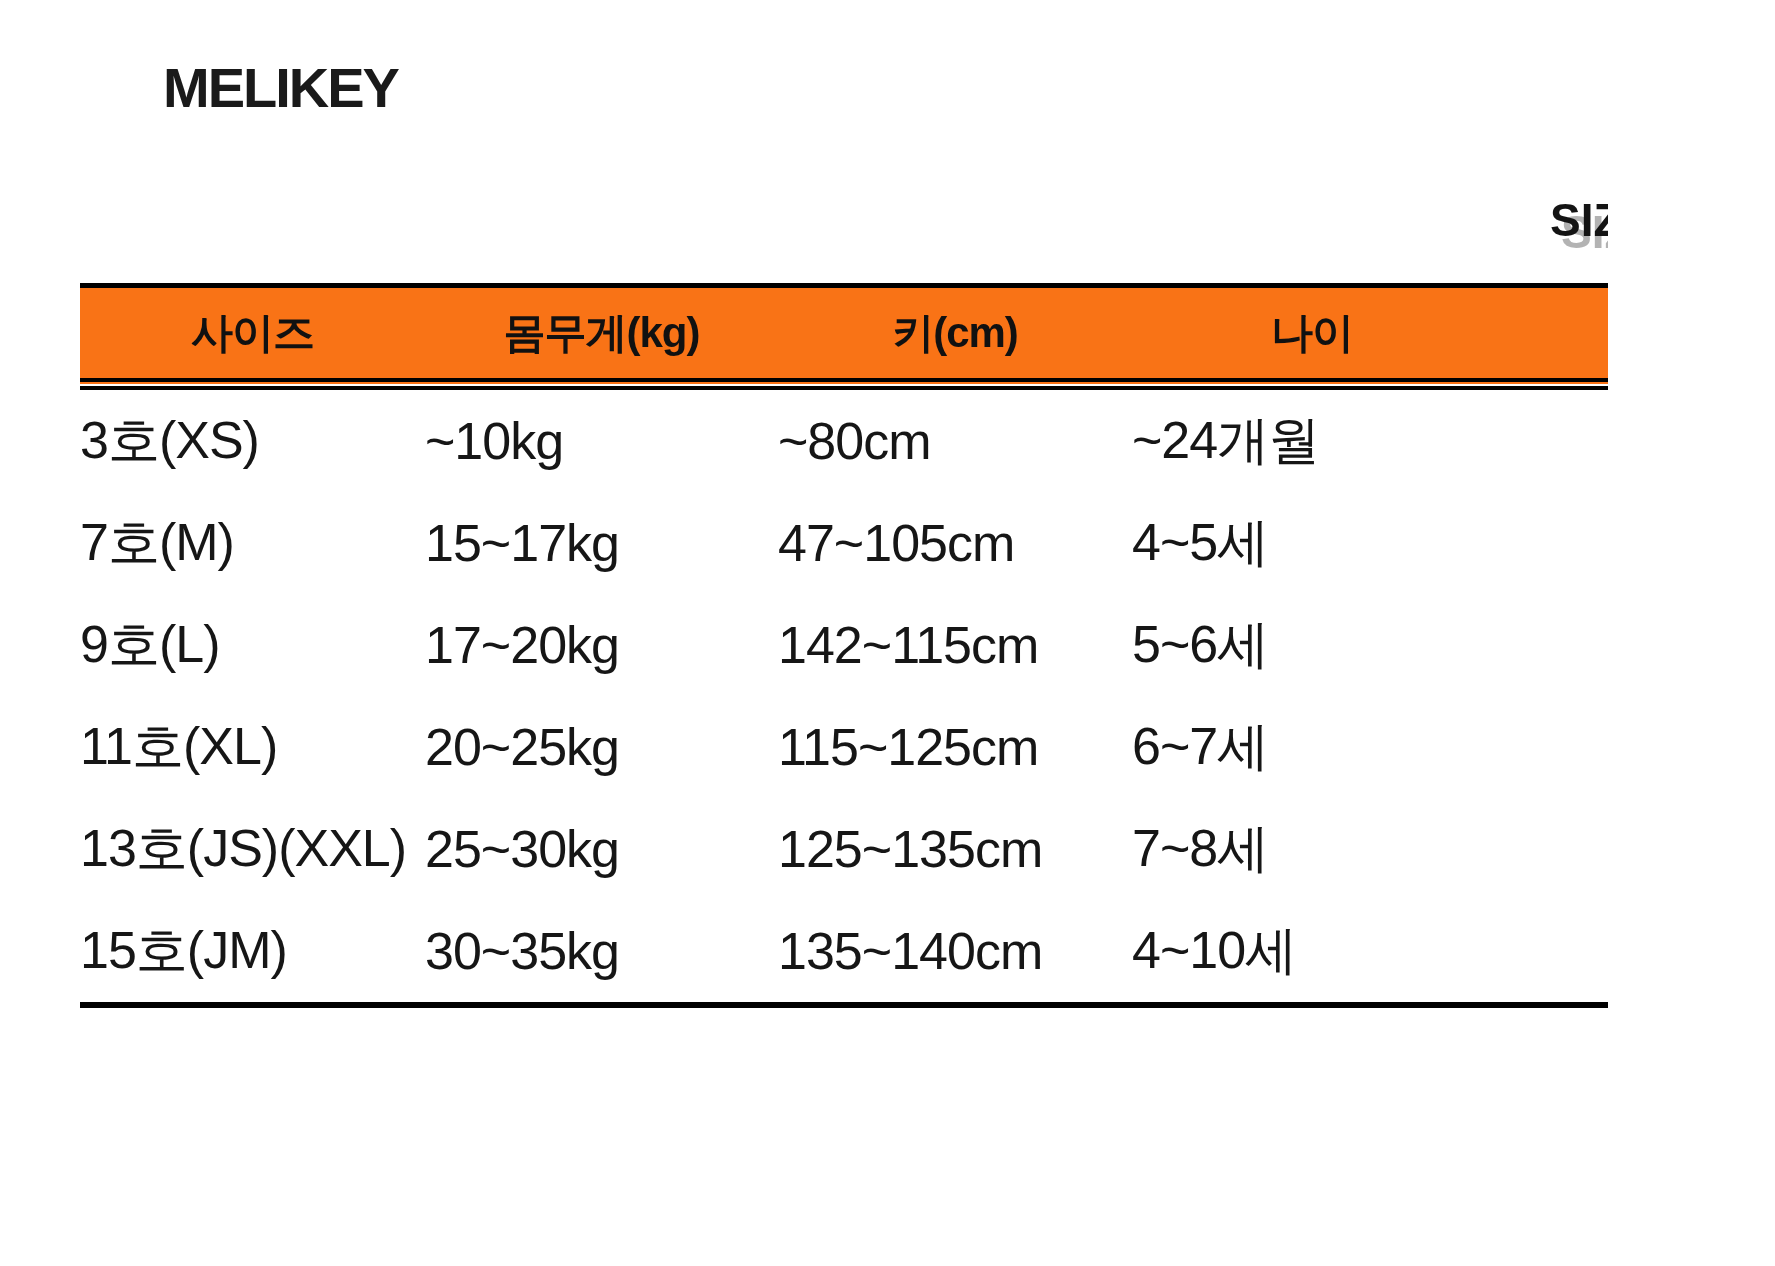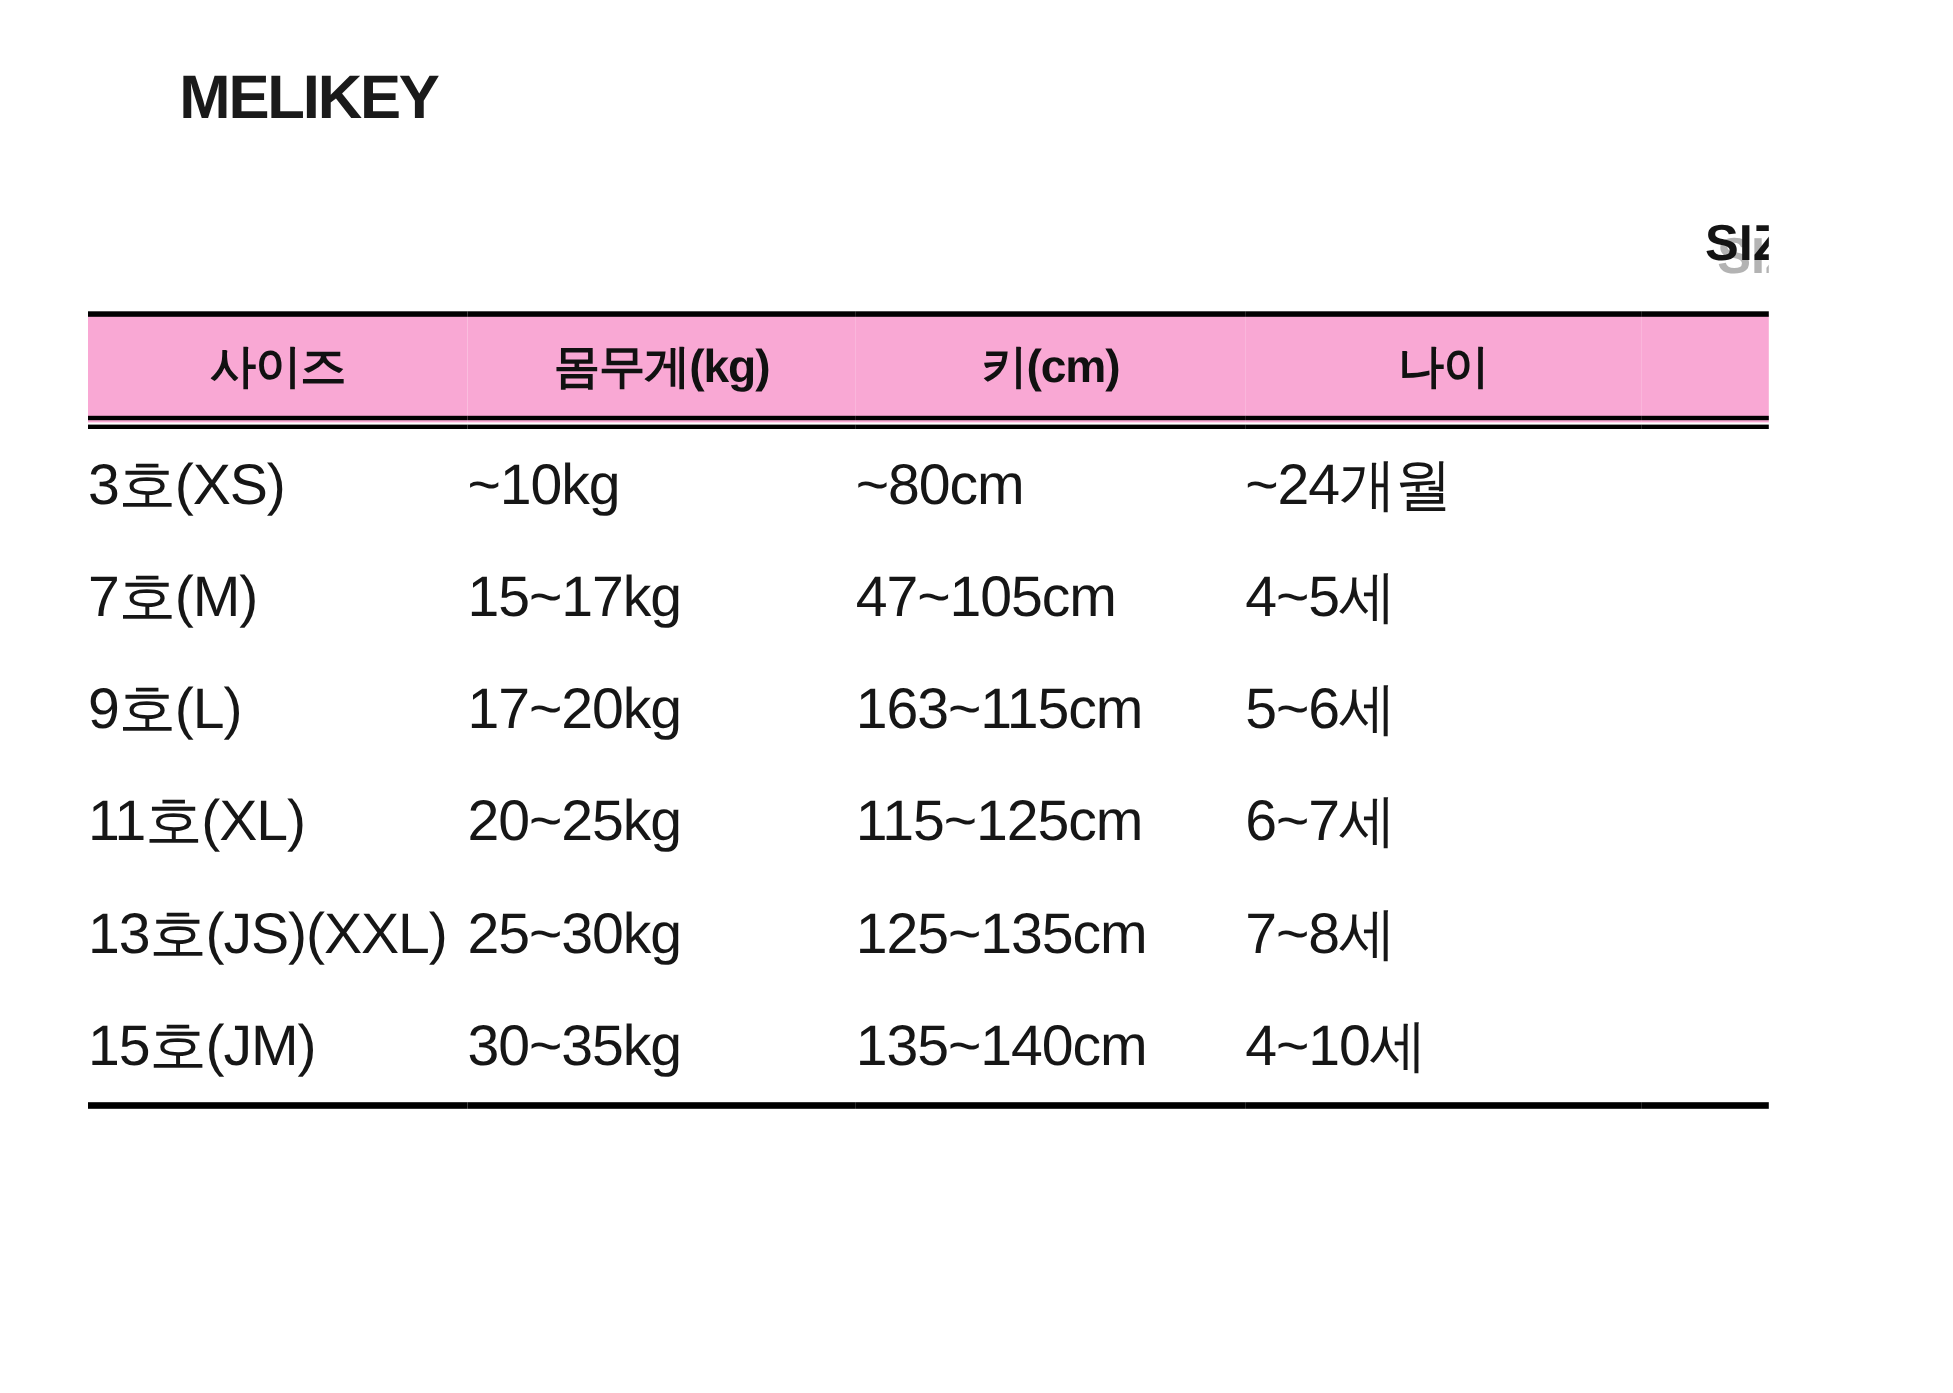--- a/index.html
+++ b/index.html
@@ -44,21 +44,21 @@
   table.size-table {
     position: absolute;
     left: 80px;
     top: 283px;
     width: 1600px;
     border-collapse: collapse;
     table-layout: fixed;
     border-top: 5px solid #000000;
   }
   table.size-table th {
-    background: #f9a8d4;
+    background: #f97316;
     height: 90px;
     font-size: 42px;
     font-weight: bold;
     text-align: center;
     vertical-align: middle;
     border-bottom: 12px double #000000;
     padding: 0;
     letter-spacing: -1px;
     white-space: nowrap;
   }
@@ -116,21 +116,21 @@
       <tr>
         <td>7호(M)</td>
         <td>15~17kg</td>
         <td>47~105cm</td>
         <td>4~5세</td>
         <td></td>
       </tr>
       <tr>
         <td>9호(L)</td>
         <td>17~20kg</td>
-        <td>163~115cm</td>
+        <td>142~115cm</td>
         <td>5~6세</td>
         <td></td>
       </tr>
       <tr>
         <td>11호(XL)</td>
         <td>20~25kg</td>
         <td>115~125cm</td>
         <td>6~7세</td>
         <td></td>
       </tr>

